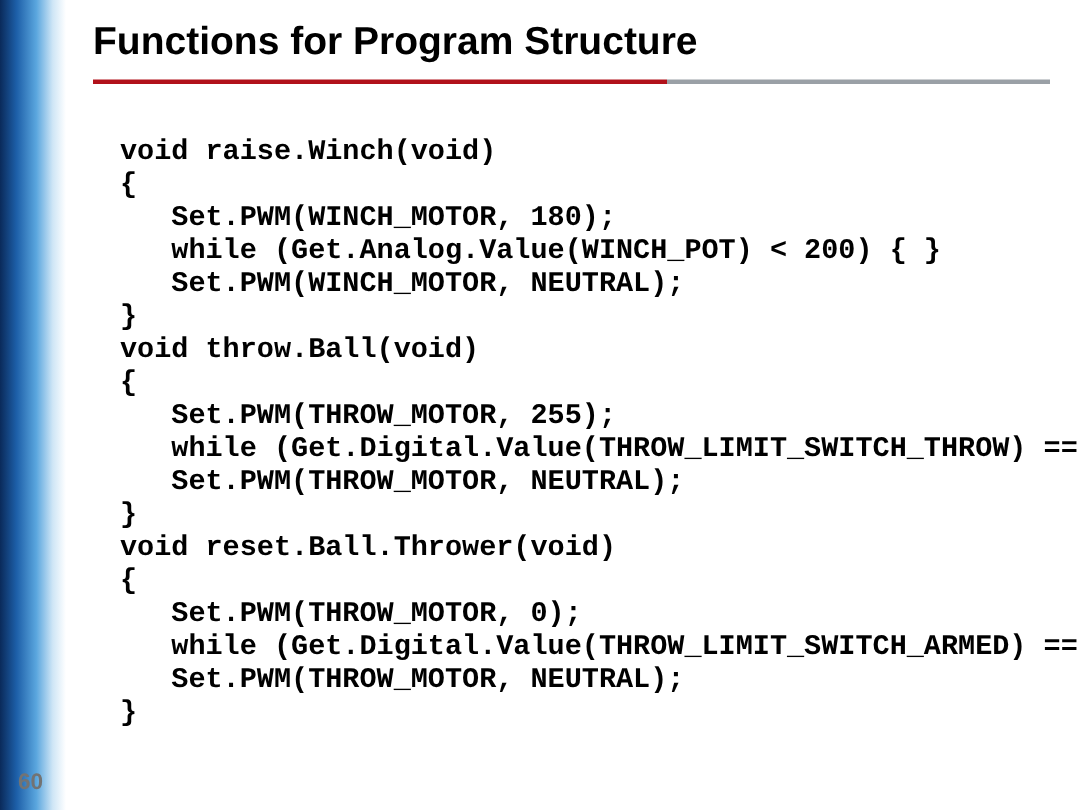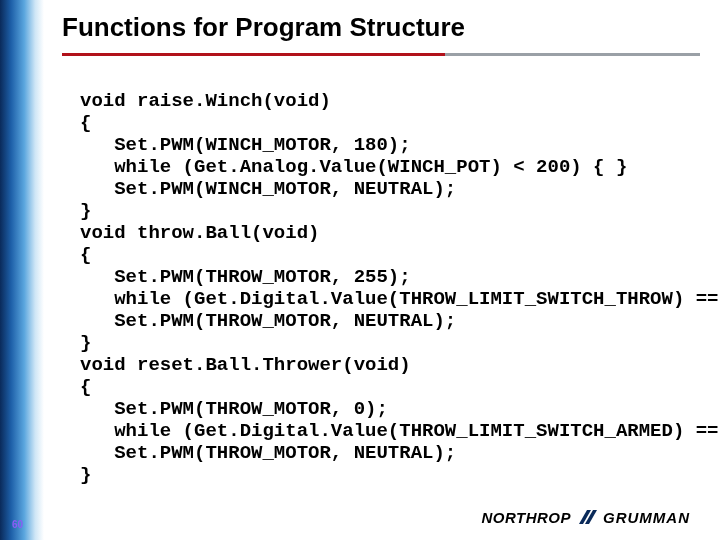--- a/index.html
+++ b/index.html
@@ -6,21 +6,21 @@
   html, body { width: 720px; height: 540px; background: #fff; font-family: Arial, Helvetica, sans-serif; overflow: hidden; }
   .slide { position: relative; width: 720px; height: 540px; }
   .left-bar { position: absolute; left: 0; top: 0; width: 44px; height: 540px;
               background: linear-gradient(90deg, #0a2a5a 0%, #1d5fa8 25%, #5aa6de 55%, #cfe6f6 80%, #ffffff 100%); }
   .title-wrap { position: absolute; left: 62px; top: 12px; right: 20px; }
   .title { font-size: 26px; font-weight: bold; color: #000; padding-bottom: 6px; }
   .underline { height: 3px; background: linear-gradient(90deg, #b1111a 0%, #b1111a 60%, #9aa0a6 60%, #9aa0a6 100%); margin-top: 4px; }
   .code { position: absolute; left: 80px; top: 90px; right: 20px;
           font-family: "Courier New", Courier, monospace; font-weight: bold; font-size: 19px; line-height: 22px;
           white-space: pre; color: #000; }
-  .page-num { position: absolute; left: 12px; bottom: 10px; font-size: 10px; font-weight: bold; color: #8b5cf6; }
+  .page-num { position: absolute; left: 12px; bottom: 10px; font-size: 15px; font-weight: bold; color: #737373; }
   .logo { position: absolute; right: 30px; bottom: 14px; display: flex; align-items: center; gap: 6px; }
   .logo-text { font-family: Arial, sans-serif; font-weight: bold; font-style: italic; font-size: 15px; letter-spacing: 0.5px; color: #000; }
   .logo-sub  { font-family: Arial, sans-serif; font-weight: bold; font-style: italic; font-size: 15px; letter-spacing: 1px; color: #000; }
   .slash-icon svg { display: block; }
 </style>
 </head>
 <body>
 
 <div class="slide">
   <div class="left-bar"></div>
@@ -44,23 +44,13 @@
 }
 void reset.Ball.Thrower(void)
 {
    Set.PWM(THROW_MOTOR, 0);
    while (Get.Digital.Value(THROW_LIMIT_SWITCH_ARMED) == OPEN) { }
    Set.PWM(THROW_MOTOR, NEUTRAL);
 }</pre>
 
   <div class="page-num">60</div>
 
-  <div class="logo">
-    <span class="logo-text">NORTHROP</span>
-    <span class="slash-icon">
-      <svg width="20" height="18" viewBox="0 0 20 18">
-        <path d="M2 16 L10 2 L14 2 L6 16 Z" fill="#0a2a5a"></path>
-        <path d="M8 16 L16 2 L20 2 L12 16 Z" fill="#0a2a5a"></path>
-      </svg>
-    </span>
-    <span class="logo-sub">GRUMMAN</span>
-  </div>
 </div>
 
 </body></html>

